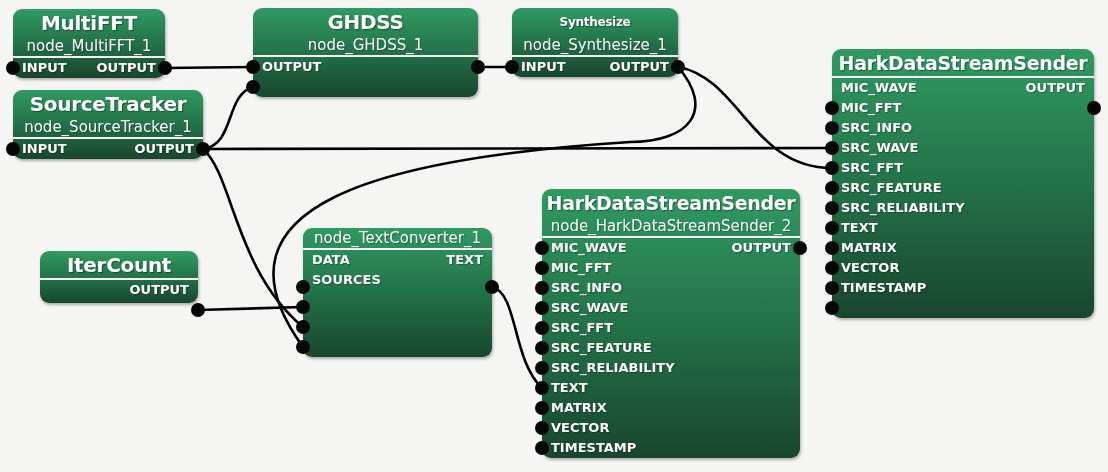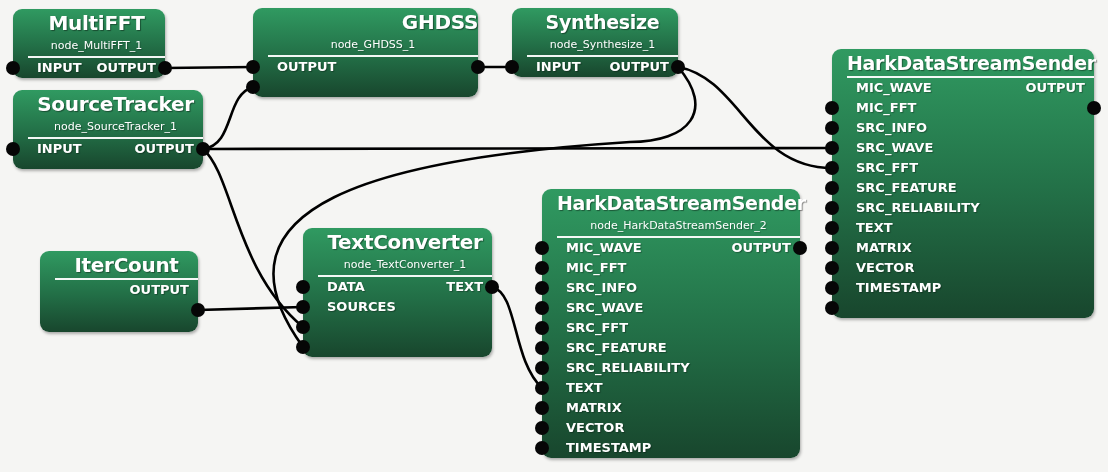--- a/index.html
+++ b/index.html
@@ -9,30 +9,29 @@
     font-family:"DejaVu Sans","Liberation Sans",sans-serif;
   }
   #stage{position:relative;width:1108px;height:472px;background:#f5f5f3;}
   #wire-layer{position:absolute;left:0;top:0;z-index:1;}
   #wire-layer path{fill:none;stroke:#000;stroke-width:2.6;stroke-linecap:round;}
   .node{
     position:absolute;z-index:2;box-sizing:border-box;
     border-radius:9px;color:#fff;
     background:linear-gradient(180deg,#309a61 0%,#226e46 55%,#18462d 100%);
     box-shadow:1px 2px 3px rgba(0,0,0,0.30);
-    padding-left:15px;
   }
   .node-title{
     margin-top:2px;height:25px;line-height:25px;
     font-weight:bold;text-align:center;white-space:nowrap;
     letter-spacing:-0.3px;
     text-shadow:1px 1px 1px rgba(0,0,0,0.40);
   }
   .node-sub{
-    height:20px;line-height:20px;font-size:11px;text-align:center;white-space:nowrap;
+    height:20px;line-height:20px;font-size:15px;text-align:center;white-space:nowrap;
     text-shadow:1px 1px 1px rgba(0,0,0,0.25);
   }
   .node-divider{height:0;border-top:2px solid rgba(255,255,255,0.95);}
   .port-row{
     height:20px;line-height:20px;display:flex;justify-content:space-between;
     padding:0 9px;font-size:13px;font-weight:bold;white-space:nowrap;
     text-shadow:1px 1px 1px rgba(0,0,0,0.30);
   }
   .port-dot{
     position:absolute;width:14px;height:14px;border-radius:50%;
@@ -60,63 +59,62 @@
         <div class="node-sub">node_MultiFFT_1</div>
         <div class="node-divider"></div>
         <div class="port-row">
           <span>INPUT</span>
           <span>OUTPUT</span>
         </div>
         <span class="port-dot" style="left: -7px; top: 52px; background: rgb(6, 6, 6);"></span>
         <span class="port-dot" style="right: -7px; top: 52px; background: rgb(6, 6, 6);"></span>
       </div>
       <div class="node" style="left: 253px; top: 8px; width: 225px; height: 89px;">
-        <div class="node-title" style="font-size: 20px; text-align: right;">GHDSS</div>
+        <div class="node-title" style="font-size: 20px;">GHDSS</div>
         <div class="node-sub">node_GHDSS_1</div>
         <div class="node-divider"></div>
         <div class="port-row">
           <span>OUTPUT</span>
         </div>
         <span class="port-dot" style="left: -7px; top: 52px; background: rgb(6, 6, 6);"></span>
         <span class="port-dot" style="right: -7px; top: 52px; background: rgb(6, 6, 6);"></span>
         <span class="port-dot" style="left: -7px; top: 72px; background: rgb(6, 6, 6);"></span>
       </div>
       <div class="node" style="left: 512px; top: 8px; width: 166px; height: 69px;">
-        <div class="node-title" style="font-size: 19px;">Synthesize</div>
+        <div class="node-title" style="font-size: 12px;">Synthesize</div>
         <div class="node-sub">node_Synthesize_1</div>
         <div class="node-divider"></div>
         <div class="port-row">
           <span>INPUT</span>
           <span>OUTPUT</span>
         </div>
         <span class="port-dot" style="left: -7px; top: 52px; background: rgb(6, 6, 6);"></span>
         <span class="port-dot" style="right: -7px; top: 52px; background: rgb(6, 6, 6);"></span>
       </div>
-      <div class="node" style="left: 13px; top: 90px; width: 190px; height: 79px;">
+      <div class="node" style="left: 13px; top: 90px; width: 190px; height: 69px;">
         <div class="node-title" style="font-size: 20px;">SourceTracker</div>
         <div class="node-sub">node_SourceTracker_1</div>
         <div class="node-divider"></div>
         <div class="port-row">
           <span>INPUT</span>
           <span>OUTPUT</span>
         </div>
         <span class="port-dot" style="left: -7px; top: 52px; background: rgb(6, 6, 6);"></span>
         <span class="port-dot" style="right: -7px; top: 52px; background: rgb(6, 6, 6);"></span>
       </div>
-      <div class="node" style="left: 40px; top: 251px; width: 158px; height: 81px;">
+      <div class="node" style="left: 40px; top: 251px; width: 158px; height: 52px;">
         <div class="node-title" style="font-size: 20px;">IterCount</div>
         <div class="node-divider"></div>
         <div class="port-row">
           <span></span>
           <span>OUTPUT</span>
         </div>
         <span class="port-dot" style="right: -7px; top: 52px; background: rgb(6, 6, 6);"></span>
       </div>
       <div class="node" style="left: 303px; top: 228px; width: 189px; height: 129px;">
-        <div class="node-title" style="font-size: 20px;">TextConverter</div>
         <div class="node-sub">node_TextConverter_1</div>
         <div class="node-divider"></div>
         <div class="port-row">
           <span>DATA</span>
           <span>TEXT</span>
         </div>
         <span class="port-dot" style="left: -7px; top: 52px; background: rgb(6, 6, 6);"></span>
         <span class="port-dot" style="right: -7px; top: 52px; background: rgb(6, 6, 6);"></span>
         <span class="port-dot" style="left: -7px; top: 72px; background: rgb(6, 6, 6);"></span>
         <div class="port-row">

